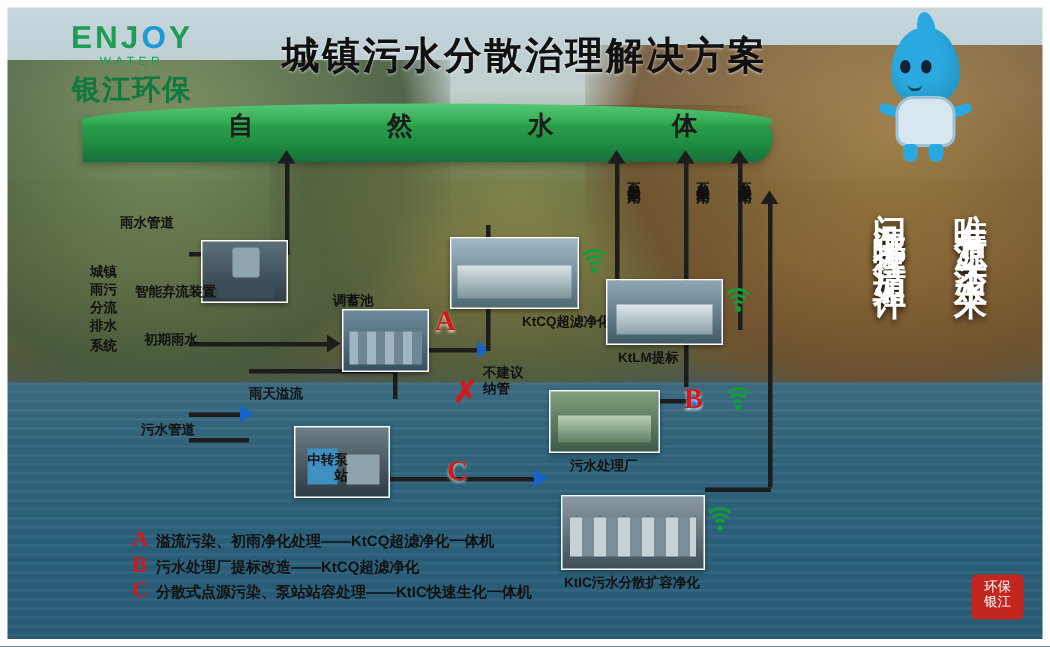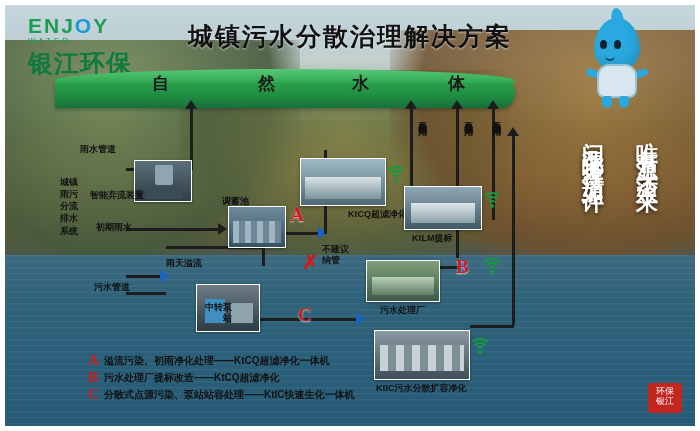--- a/index.html
+++ b/index.html
@@ -20,25 +20,25 @@
   .mtn{position:absolute;background-repeat:no-repeat;}
   .mtn1{left:-20px;top:40px;width:320px;height:240px;
      background:radial-gradient(ellipse at 40% 20%,rgba(120,140,90,.9),rgba(70,90,60,.9) 60%,rgba(50,70,55,.0) 75%);}
   .mtn2{right:-30px;top:30px;width:340px;height:250px;
      background:radial-gradient(ellipse at 60% 25%,rgba(160,120,60,.85),rgba(110,80,45,.85) 60%,rgba(90,70,45,0) 75%);}
   .mtn3{left:180px;top:70px;width:330px;height:210px;
      background:radial-gradient(ellipse at 50% 30%,rgba(130,130,70,.7),rgba(80,95,60,.75) 60%,rgba(70,85,60,0) 78%);}
   .frame{position:absolute;inset:0;border:5px solid #ffffff;box-sizing:border-box;}
 
   
-  .logo{position:absolute;left:28px;top:14px;width:120px;height:56px;}
+  .logo{position:absolute;left:28px;top:14px;width:120px;height:56px;text-align:center;}
   .logo .enjoy{font-family:"Liberation Sans",sans-serif;font-weight:bold;font-size:21px;letter-spacing:2px;color:#1f9d55;}
   .logo .enjoy .drop{color:#1a9ad6;}
   .logo .water{font-size:8px;letter-spacing:3px;color:#1f9d55;margin-top:-2px;}
-  .logo .cn{font-family:"Liberation Serif",serif;font-size:25px;font-weight:bold;color:#0f7a3d;letter-spacing:1px;margin-top:2px;}
+  .logo .cn{font-family:"Liberation Serif",serif;font-size:19px;font-weight:bold;color:#0f7a3d;letter-spacing:1px;margin-top:2px;}
 
   .title{position:absolute;left:160px;top:20px;width:380px;text-align:center;
     font-family:"Liberation Serif",serif;font-weight:bold;font-size:25px;color:#111;letter-spacing:2px;
     text-shadow:0 1px 2px rgba(255,255,255,.6);}
 
   
   .mascot{position:absolute;right:52px;top:18px;width:62px;height:92px;}
   .mascot .head{position:absolute;left:8px;top:0;width:46px;height:52px;background:#2aa9e0;
      border-radius:50% 50% 45% 45%/60% 60% 40% 40%;box-shadow:inset -4px -6px 10px rgba(0,0,0,.12);}
   .mascot .head:before{content:"";position:absolute;left:17px;top:-10px;width:12px;height:16px;background:#2aa9e0;
@@ -63,21 +63,21 @@
 
   
   .ln{position:absolute;background:#1d1d1d;}
   .lnh{height:3px;} .lnv{width:3px;}
   .arrow{position:absolute;width:0;height:0;}
   .ar-up{border-left:6px solid transparent;border-right:6px solid transparent;border-bottom:9px solid #1d1d1d;}
   .ar-right{border-top:6px solid transparent;border-bottom:6px solid transparent;border-left:9px solid #1d1d1d;}
   .ar-right.blue{border-left-color:#1763c6;}
 
   
-  .lab{position:absolute;font-family:Liberation Serif, serif;font-size:9px;color:#111;line-height:1.25;font-weight:bold;}
+  .lab{position:absolute;font-family:Liberation Mono, monospace;font-size:9px;color:#111;line-height:1.25;font-weight:bold;}
   .vlab{position:absolute;writing-mode:vertical-rl;font-family:"Liberation Sans",sans-serif;font-size:9px;font-weight:bold;color:#111;line-height:1.3;letter-spacing:1px;}
 
   
   .ph{position:absolute;border:1px solid #fff;box-sizing:border-box;box-shadow:0 1px 3px rgba(0,0,0,.4);overflow:hidden;}
   .ph-caption{position:absolute;font-size:9px;font-weight:bold;color:#111;}
 
   
   .wifi{position:absolute;width:20px;height:16px;}
   .wifi i{position:absolute;left:50%;transform:translateX(-50%);border:2px solid #169b3a;border-bottom-color:transparent;border-left-color:transparent;border-right-color:transparent;border-radius:50%;}
   .wifi .a1{width:18px;height:18px;top:0;}

